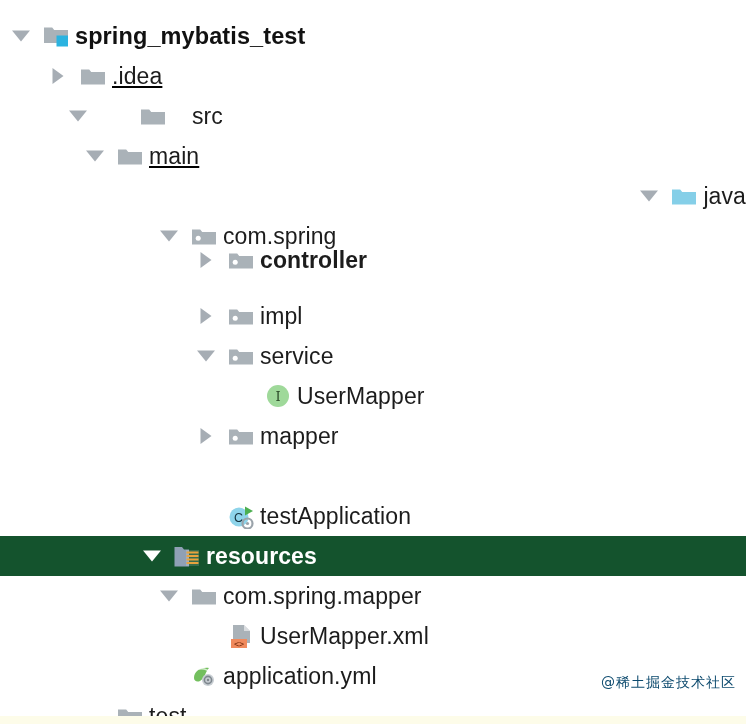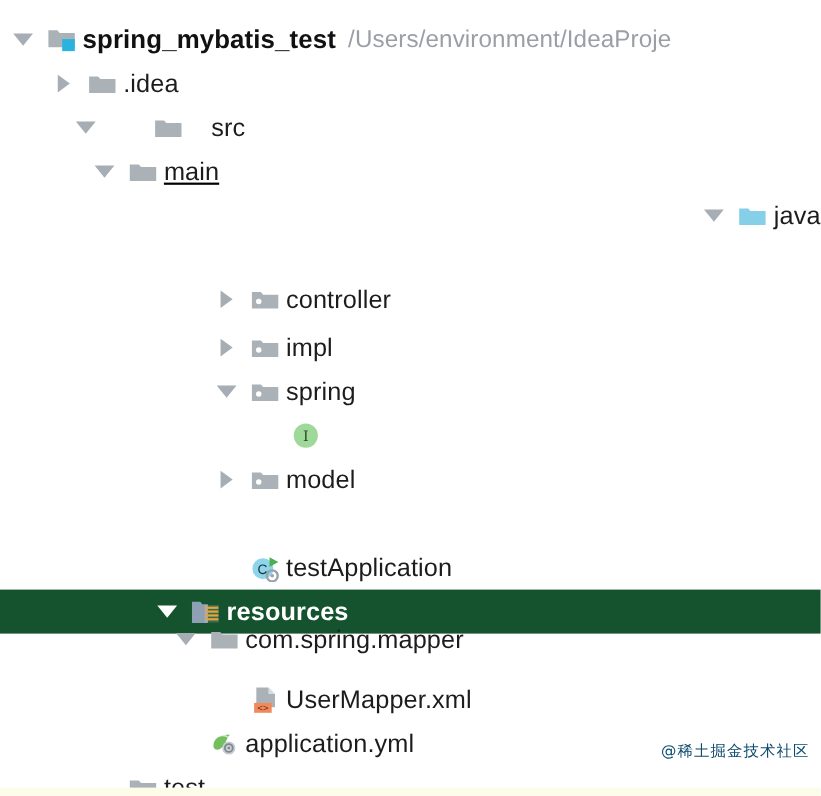--- a/index.html
+++ b/index.html
@@ -117,23 +117,22 @@
       <div style="flex: 0 0 10px; height: 40px;"></div>
       <div class="twisty expanded"></div>
       <div style="flex: 0 0 11px; height: 40px;"></div>
       <span class="icon">
         <svg width="26" height="26" viewBox="0 0 26 26">
           <path d="M1 4.5 h8.2 l2 2.4 H25 v13 H1 Z" fill="#aab2b8"></path>
           <rect x="13.5" y="12.5" width="11.5" height="11" fill="#2bb3e0"></rect>
         </svg>
       </span>
       <span class="label root">spring_mybatis_test</span>
-      <span class="path">/Users/environment/IdeaProje</span>
-    </div>
-    <div class="row" style="top: 40px;">
+    </div>
+    <div class="row" style="top: 40px; text-decoration: underline;">
       <div style="flex: 0 0 47px; height: 40px;"></div>
       <div class="twisty collapsed"></div>
       <div style="flex: 0 0 11px; height: 40px;"></div>
       <span class="icon">
         <svg width="26" height="26" viewBox="0 0 26 26">
           <path d="M1 6.5 h8.2 l2 2.4 H25 v12.6 H1 Z" fill="#aab2b8"></path>
         </svg>
       </span>
       <span class="label">.idea</span>
     </div>
@@ -163,21 +162,33 @@
       <div style="flex: 0 0 121px; height: 40px;"></div>
       <div class="twisty expanded"></div>
       <div style="flex: 0 0 11px; height: 40px;"></div>
       <span class="icon">
         <svg width="26" height="26" viewBox="0 0 26 26">
           <path d="M1 6.5 h8.2 l2 2.4 H25 v12.6 H1 Z" fill="#85cfe8"></path>
         </svg>
       </span>
       <span class="label">java</span>
     </div>
-    <div class="row" style="top: 236px;">
+    <div class="row" style="top: 200px;">
+      <div style="flex: 0 0 158px; height: 40px;"></div>
+      <div class="twisty expanded"></div>
+      <div style="flex: 0 0 11px; height: 40px;"></div>
+      <span class="icon">
+        <svg width="26" height="26" viewBox="0 0 26 26">
+          <path d="M1 6.5 h8.2 l2 2.4 H25 v12.6 H1 Z" fill="#aab2b8"></path>
+          <circle cx="7.2" cy="15.2" r="2.5" fill="#ffffff"></circle>
+        </svg>
+      </span>
+      <span class="label">com.spring</span>
+    </div>
+    <div class="row" style="top: 224px; font-weight: bold;">
       <div style="flex: 0 0 195px; height: 40px;"></div>
       <div class="twisty collapsed"></div>
       <div style="flex: 0 0 11px; height: 40px;"></div>
       <span class="icon">
         <svg width="26" height="26" viewBox="0 0 26 26">
           <path d="M1 6.5 h8.2 l2 2.4 H25 v12.6 H1 Z" fill="#aab2b8"></path>
           <circle cx="7.2" cy="15.2" r="2.5" fill="#ffffff"></circle>
         </svg>
       </span>
       <span class="label">controller</span>
@@ -197,44 +208,45 @@
     <div class="row" style="top: 320px;">
       <div style="flex: 0 0 195px; height: 40px;"></div>
       <div class="twisty expanded"></div>
       <div style="flex: 0 0 11px; height: 40px;"></div>
       <span class="icon">
         <svg width="26" height="26" viewBox="0 0 26 26">
           <path d="M1 6.5 h8.2 l2 2.4 H25 v12.6 H1 Z" fill="#aab2b8"></path>
           <circle cx="7.2" cy="15.2" r="2.5" fill="#ffffff"></circle>
         </svg>
       </span>
-      <span class="label">spring</span>
+      <span class="label">service</span>
     </div>
     <div class="row" style="top: 360px;">
       <div style="flex: 0 0 232px; height: 40px;"></div>
       <div class="twisty none"></div>
       <div style="flex: 0 0 11px; height: 40px;"></div>
       <span class="icon">
         <svg width="26" height="26" viewBox="0 0 26 26">
           <circle cx="13" cy="13" r="11" fill="#9fd99a"></circle>
           <text x="13" y="18" font-family="DejaVu Serif, serif" font-size="13" fill="#2a4a28" text-anchor="middle">I</text>
         </svg>
       </span>
+      <span class="label">UserMapper</span>
     </div>
     <div class="row" style="top: 400px;">
       <div style="flex: 0 0 195px; height: 40px;"></div>
       <div class="twisty collapsed"></div>
       <div style="flex: 0 0 11px; height: 40px;"></div>
       <span class="icon">
         <svg width="26" height="26" viewBox="0 0 26 26">
           <path d="M1 6.5 h8.2 l2 2.4 H25 v12.6 H1 Z" fill="#aab2b8"></path>
           <circle cx="7.2" cy="15.2" r="2.5" fill="#ffffff"></circle>
         </svg>
       </span>
-      <span class="label">model</span>
+      <span class="label">mapper</span>
     </div>
     <div class="row" style="top: 480px;">
       <div style="flex: 0 0 195px; height: 40px;"></div>
       <div class="twisty none"></div>
       <div style="flex: 0 0 11px; height: 40px;"></div>
       <span class="icon">
         <svg width="26" height="26" viewBox="0 0 26 26">
           <circle cx="11" cy="14" r="9.5" fill="#8ed4ea"></circle>
           <text x="10.5" y="19" font-family="Liberation Sans, sans-serif" font-size="12.5" fill="#14323d" text-anchor="middle">C</text>
           <path d="M17 3.5 L25 8 L17 12.5 Z" fill="#4caf50"></path>
@@ -253,21 +265,21 @@
           <path d="M0.5 4 h7.5 l2 2.4 H15 v17 H0.5 Z" fill="#8fa0b5"></path>
           <rect x="12" y="7" width="13" height="16" fill="#ffffff" opacity="0.15"></rect>
           <rect x="12.5" y="8.5" width="12" height="2" fill="#e8a33d"></rect>
           <rect x="12.5" y="12" width="12" height="2" fill="#e8a33d"></rect>
           <rect x="12.5" y="15.5" width="12" height="2" fill="#e8a33d"></rect>
           <rect x="12.5" y="19" width="12" height="2" fill="#e8a33d"></rect>
         </svg>
       </span>
       <span class="label">resources</span>
     </div>
-    <div class="row" style="top: 545px;">
+    <div class="row" style="top: 560px;">
       <div style="flex: 0 0 158px; height: 40px;"></div>
       <div class="twisty expanded"></div>
       <div style="flex: 0 0 11px; height: 40px;"></div>
       <span class="icon">
         <svg width="26" height="26" viewBox="0 0 26 26">
           <path d="M1 6.5 h8.2 l2 2.4 H25 v12.6 H1 Z" fill="#aab2b8"></path>
         </svg>
       </span>
       <span class="label">com.spring.mapper</span>
     </div>

